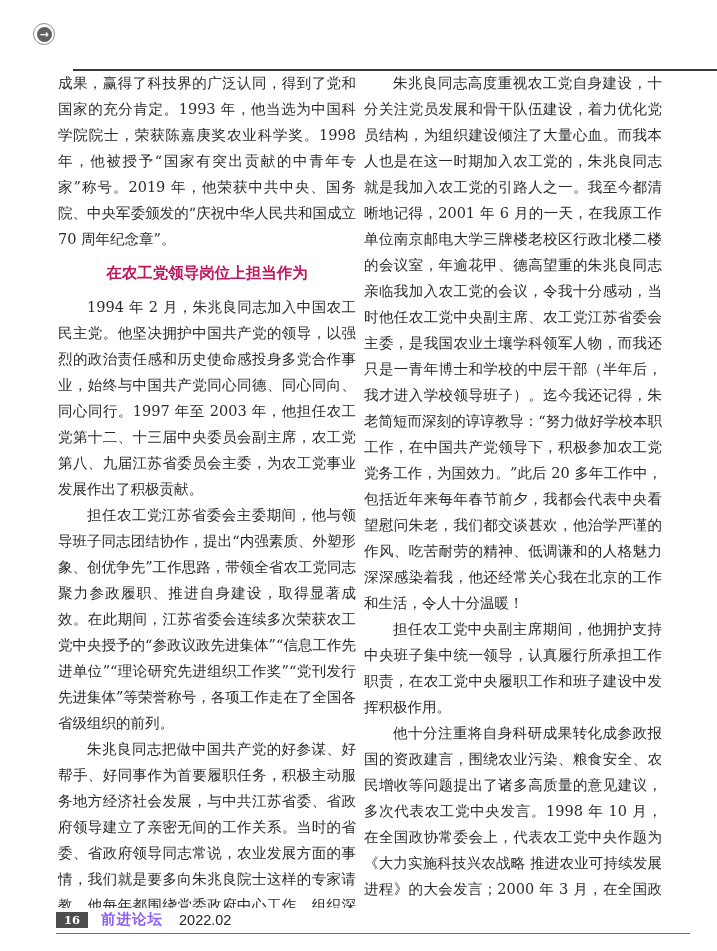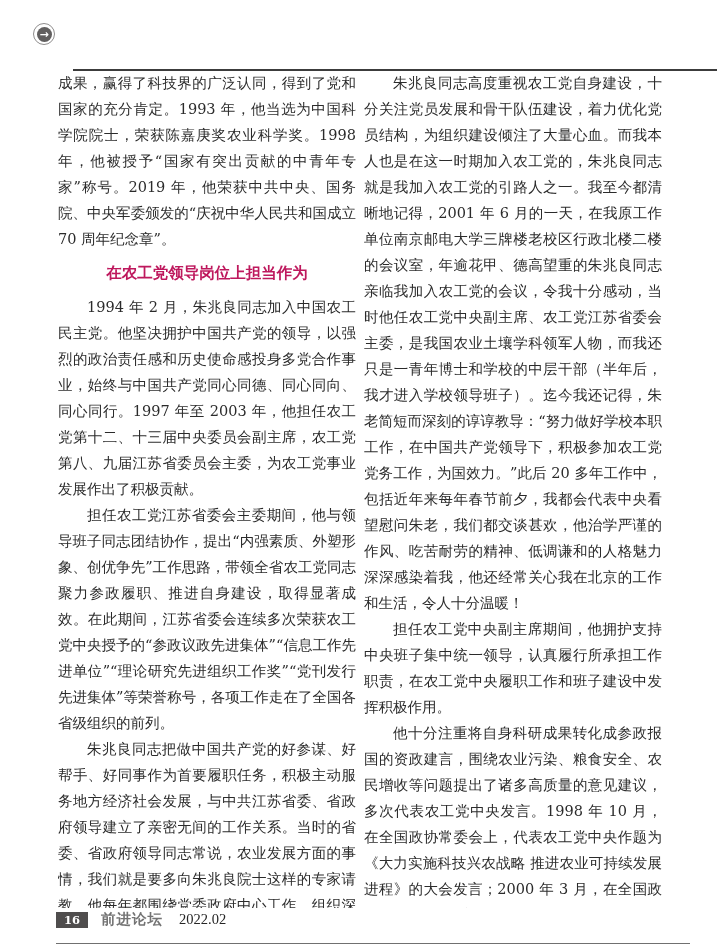--- a/index.html
+++ b/index.html
@@ -92,47 +92,47 @@
     text-align: center;
     color: #be185d;
   }
 
   
   .footer {
     position: absolute;
     left: 56px;
     top: 910px;
     width: 634px;
-    padding-bottom: 14px;
+    padding-bottom: 4px;
     border-bottom: 1.5px solid #707070;
     display: flex;
     align-items: center;
   }
   .footer-pagebox {
     width: 32px;
     height: 16px;
     background: #4f4d4d;
     color: #ffffff;
     font-size: 11.5px;
     font-weight: bold;
     line-height: 16px;
     text-align: center;
     font-family: "DejaVu Serif", serif;
   }
   .footer-journal {
     margin-left: 13px;
     font-family: "DejaVu Sans", "Liberation Sans", sans-serif;
     font-weight: bold;
     font-size: 14.5px;
-    color: #737373;
+    color: #8b5cf6;
     letter-spacing: 1px;
   }
   .footer-issue {
     margin-left: 16px;
-    font-family: Liberation Serif, serif;
+    font-family: Liberation Sans, sans-serif;
     font-size: 14.5px;
     color: #262626;
     text-align: right;
   }
 </style>
 </head>
 <body>
 
 <div class="page">
 

